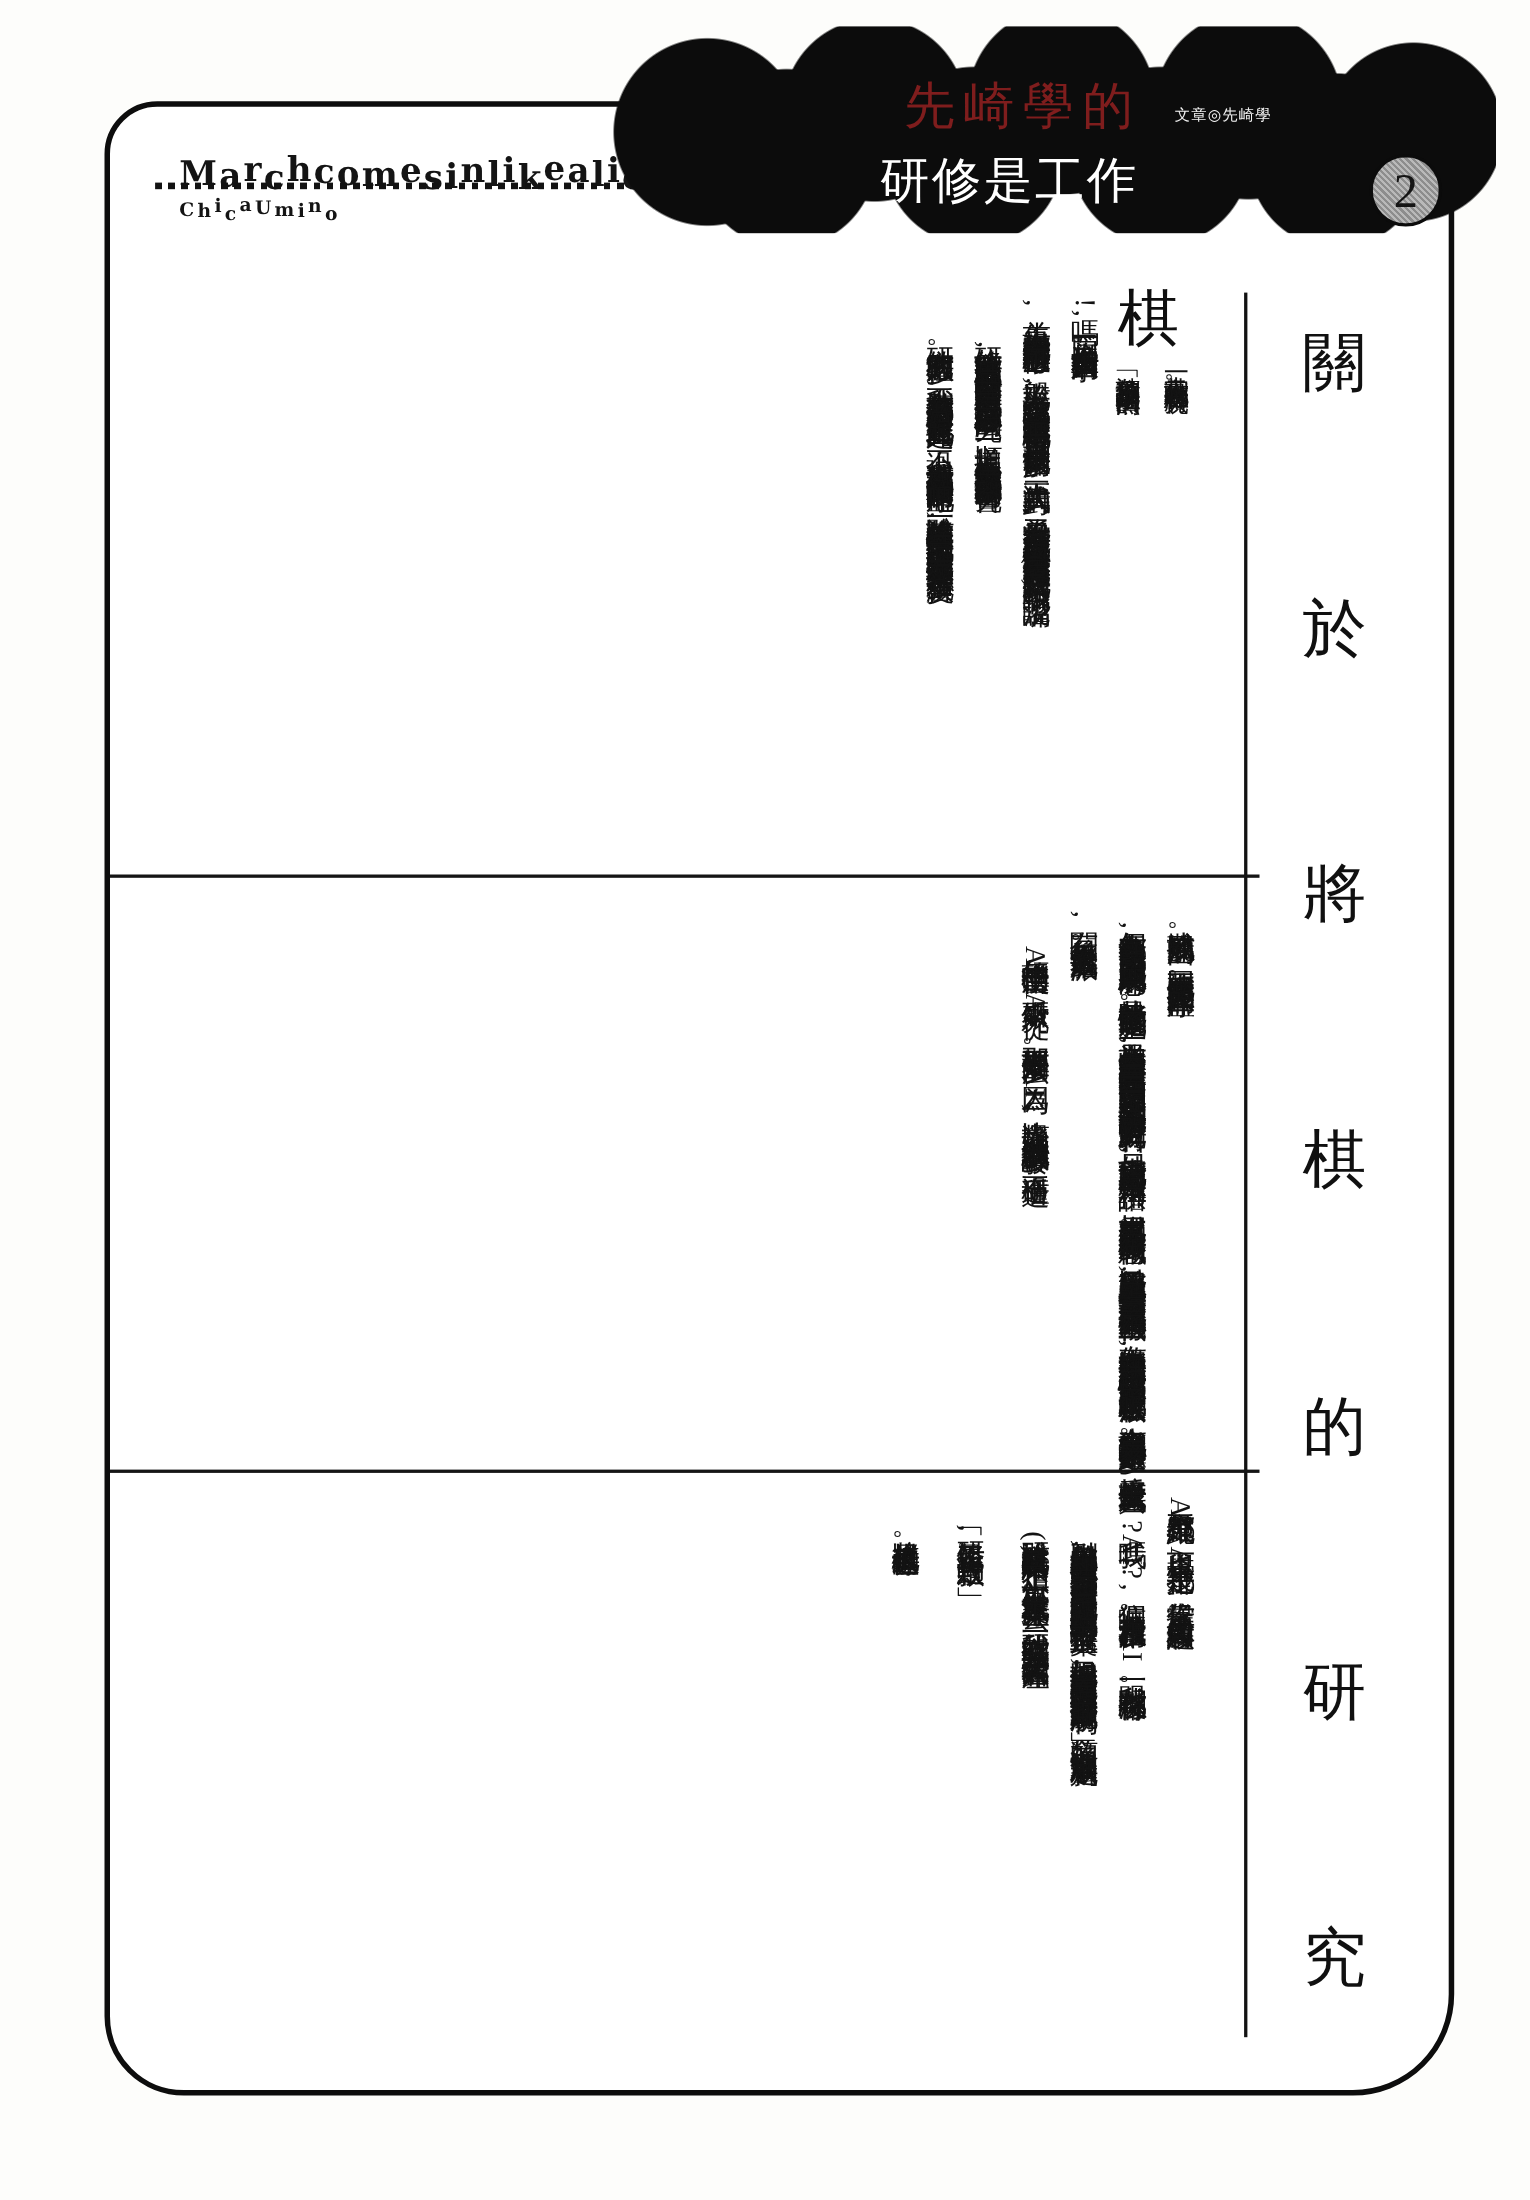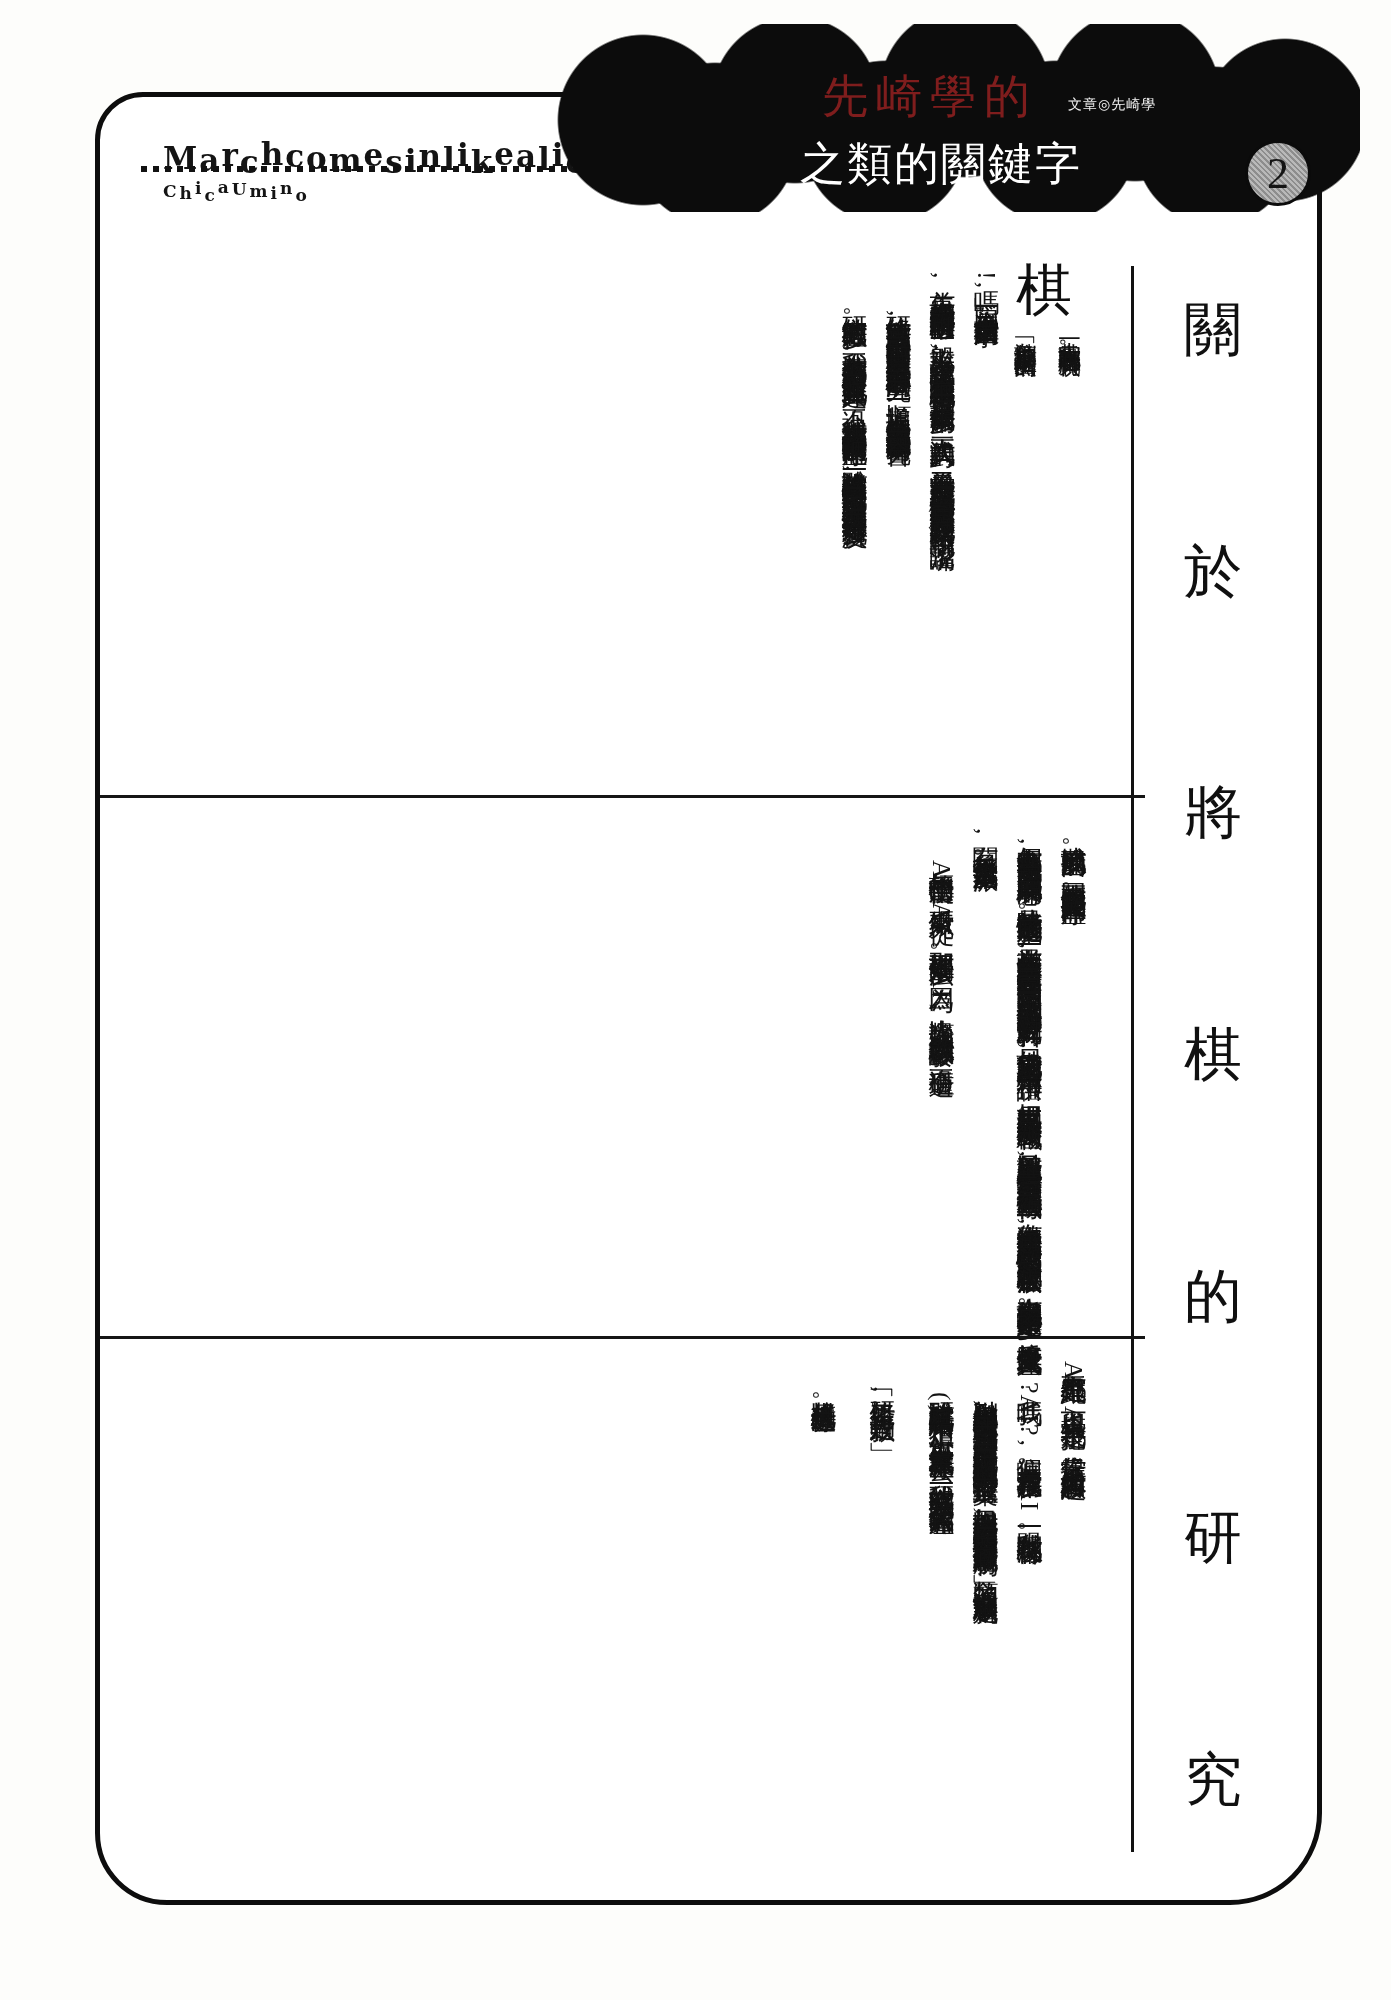--- a/index.html
+++ b/index.html
@@ -109,21 +109,21 @@
 <div id="page">
 
   <div class="frame"></div>
 
   <div class="hdr-line1"><span style="display: inline-block; transform: translateY(0px);">M</span><span style="display: inline-block; transform: translateY(1.7px);">a</span><span style="display: inline-block; transform: translateY(-3.1px);">r</span><span style="display: inline-block; transform: translateY(3.9px);">c</span><span style="display: inline-block; transform: translateY(-3.9px);">h</span><span style="display: inline-block; transform: translateY(3.2px);"> </span><span style="display: inline-block; transform: translateY(-1.9px);">c</span><span style="display: inline-block; transform: translateY(0.2px);">o</span><span style="display: inline-block; transform: translateY(1.5px);">m</span><span style="display: inline-block; transform: translateY(-3px);">e</span><span style="display: inline-block; transform: translateY(3.8px);">s</span><span style="display: inline-block; transform: translateY(-4px);"> </span><span style="display: inline-block; transform: translateY(3.3px);">i</span><span style="display: inline-block; transform: translateY(-2.1px);">n</span><span style="display: inline-block; transform: translateY(0.4px);"> </span><span style="display: inline-block; transform: translateY(1.3px);">l</span><span style="display: inline-block; transform: translateY(-2.8px);">i</span><span style="display: inline-block; transform: translateY(3.8px);">k</span><span style="display: inline-block; transform: translateY(-4px);">e</span><span style="display: inline-block; transform: translateY(3.4px);"> </span><span style="display: inline-block; transform: translateY(-2.2px);">a</span><span style="display: inline-block; transform: translateY(0.6px);"> </span><span style="display: inline-block; transform: translateY(1.1px);">l</span><span style="display: inline-block; transform: translateY(-2.7px);">i</span><span style="display: inline-block; transform: translateY(3.7px);">o</span><span style="display: inline-block; transform: translateY(-4px);">n</span></div>
   <div class="dotline"></div>
   <div class="hdr-line2"><span style="display: inline-block; transform: translateY(0px);">C</span><span style="display: inline-block; transform: translateY(1.7px);">h</span><span style="display: inline-block; transform: translateY(-3.1px);">i</span><span style="display: inline-block; transform: translateY(3.9px);">c</span><span style="display: inline-block; transform: translateY(-3.9px);">a</span><span style="display: inline-block; transform: translateY(3.2px);"> </span><span style="display: inline-block; transform: translateY(-1.9px);">U</span><span style="display: inline-block; transform: translateY(0.2px);">m</span><span style="display: inline-block; transform: translateY(1.5px);">i</span><span style="display: inline-block; transform: translateY(-3px);">n</span><span style="display: inline-block; transform: translateY(3.8px);">o</span></div>
 
   <div class="cloud"></div>
   <div class="cloud-t1">先崎學的</div>
-  <div class="cloud-t2">之類的關鍵字</div>
+  <div class="cloud-t2">研修是工作</div>
   <div class="cloud-credit">文章◎先崎學</div>
   <div class="pnum">2</div>
 
   <div class="vline"></div>
   <div class="vtitle">
     <span>關</span>
     <span>於</span>
     <span>將</span>
     <span>棋</span>
     <span>的</span>

